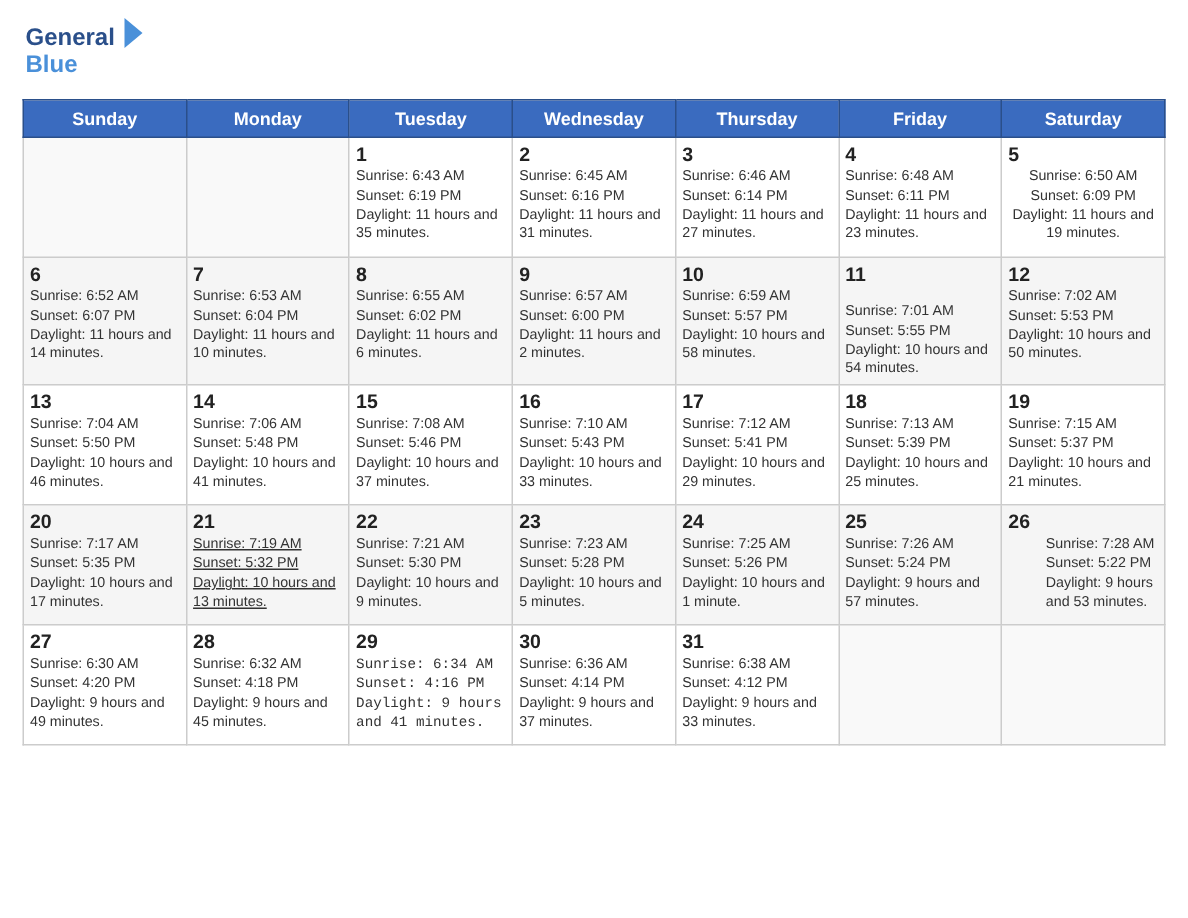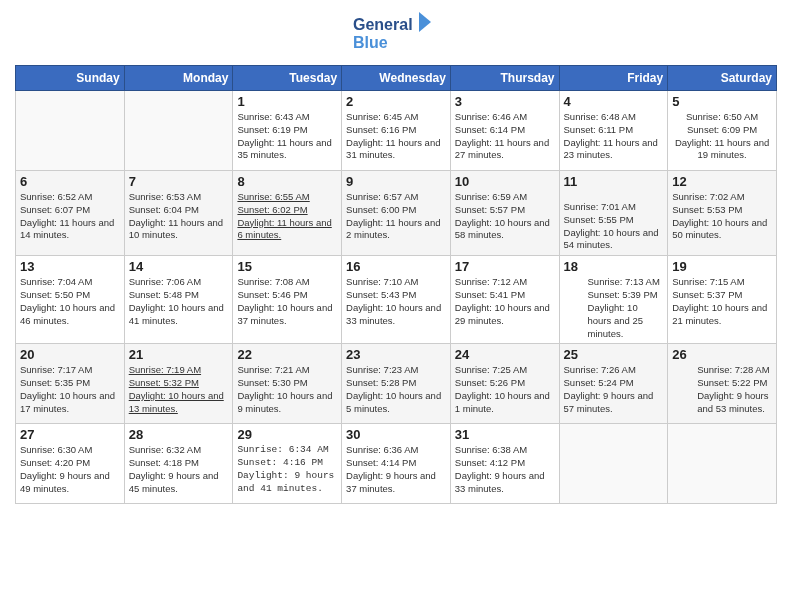--- a/index.html
+++ b/index.html
@@ -11,21 +11,21 @@
       overflow: hidden;
     }
     .page {
       width: 792px;
       min-height: 612px;
       background: #fff;
       padding: 10px 15px 10px 15px;
     }
     .header-row {
       display: flex;
-      justify-content: center;
+      justify-content: flex-start;
       align-items: flex-start;
       margin-bottom: 6px;
     }
     .logo-area {
       display: flex;
       align-items: center;
     }
     .title-area {
       text-align: right;
     }
@@ -44,21 +44,21 @@
       width: 100%;
       border-collapse: collapse;
       table-layout: fixed;
     }
     thead tr th {
       background: #3a6bbf;
       color: #fff;
       font-size: 12px;
       font-weight: bold;
       padding: 5px 4px;
-      text-align: right;
+      text-align: center;
       border: 1px solid #2a4f8a;
     }
     tbody tr td {
       border: 1px solid #ccc;
       vertical-align: top;
       padding: 3px 4px;
       font-size: 10px;
       color: #222;
       height: 80px;
       background: #fff;
@@ -159,21 +159,21 @@
 Daylight: 11 hours and 14 minutes.</div>
           </td>
           <td>
             <span class="day-number">7</span>
             <div class="cell-info" style="white-space: pre-line;">Sunrise: 6:53 AM
 Sunset: 6:04 PM
 Daylight: 11 hours and 10 minutes.</div>
           </td>
           <td>
             <span class="day-number">8</span>
-            <div class="cell-info" style="white-space: pre-line; text-decoration: underline;">Sunrise: 6:55 AM
+            <div class="cell-info" style="white-space: pre-line;">Sunrise: 6:55 AM
 Sunset: 6:02 PM
 Daylight: 11 hours and 6 minutes.</div>
           </td>
           <td>
             <span class="day-number">9</span>
             <div class="cell-info" style="white-space: pre-line;">Sunrise: 6:57 AM
 Sunset: 6:00 PM
 Daylight: 11 hours and 2 minutes.</div>
           </td>
           <td>
@@ -221,21 +221,21 @@
 Daylight: 10 hours and 33 minutes.</div>
           </td>
           <td>
             <span class="day-number">17</span>
             <div class="cell-info" style="white-space: pre-line;">Sunrise: 7:12 AM
 Sunset: 5:41 PM
 Daylight: 10 hours and 29 minutes.</div>
           </td>
           <td>
             <span class="day-number">18</span>
-            <div class="cell-info" style="white-space: pre-line; margin-left: 24px;">Sunrise: 7:13 AM
+            <div class="cell-info" style="white-space: pre-line;">Sunrise: 7:13 AM
 Sunset: 5:39 PM
 Daylight: 10 hours and 25 minutes.</div>
           </td>
           <td>
             <span class="day-number">19</span>
             <div class="cell-info" style="white-space: pre-line;">Sunrise: 7:15 AM
 Sunset: 5:37 PM
 Daylight: 10 hours and 21 minutes.</div>
           </td>
         </tr>

